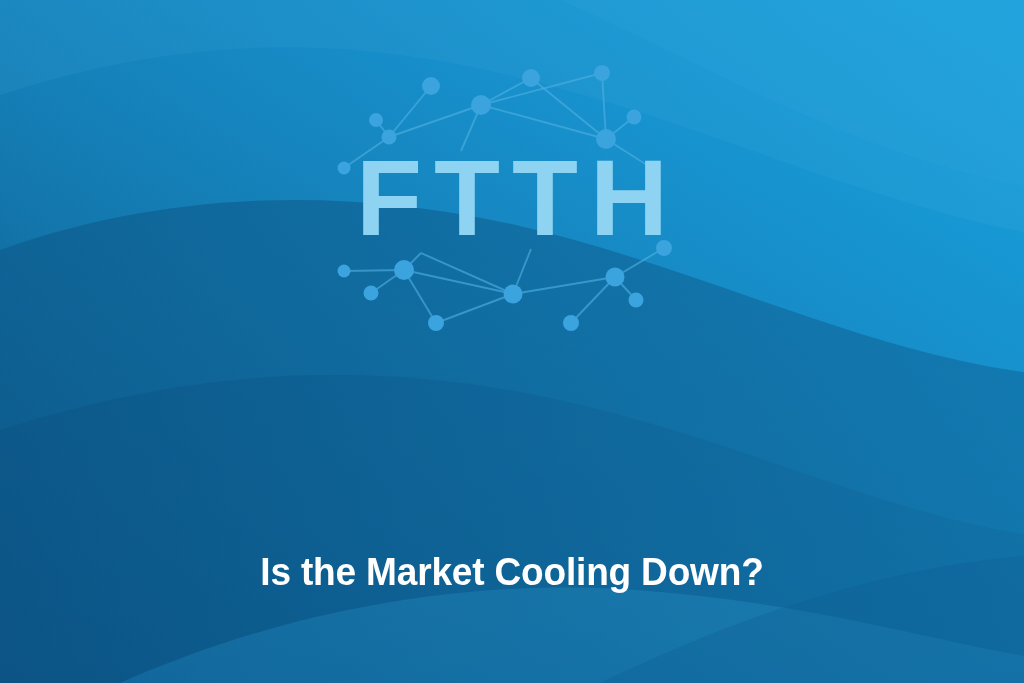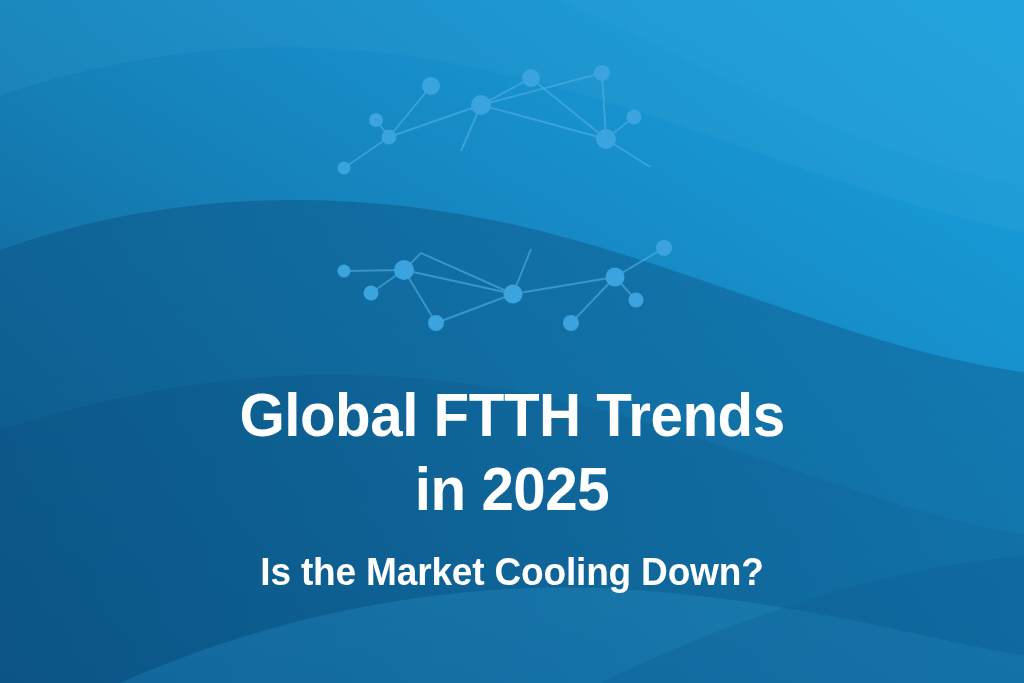--- a/index.html
+++ b/index.html
@@ -179,22 +179,19 @@
       <circle cx="513" cy="294" r="9.5"></circle>
       <circle cx="571" cy="323" r="8"></circle>
       <circle cx="615" cy="277" r="9.5"></circle>
       <circle cx="636" cy="300" r="7.5"></circle>
       <circle cx="664" cy="248" r="8"></circle>
     </g>
   </svg>
 
   <div class="content">
 
+    <div id="logo-wordmark">FTTH</div>
 
-    <div id="headline-block">
-      <div class="headline-line">Global FTTH Trends</div>
-      <div class="headline-line">in 2025</div>
-    </div>
 
     <div id="subtitle">Is the Market Cooling Down?</div>
 
   </div>
 </div>
 
 </body></html>

